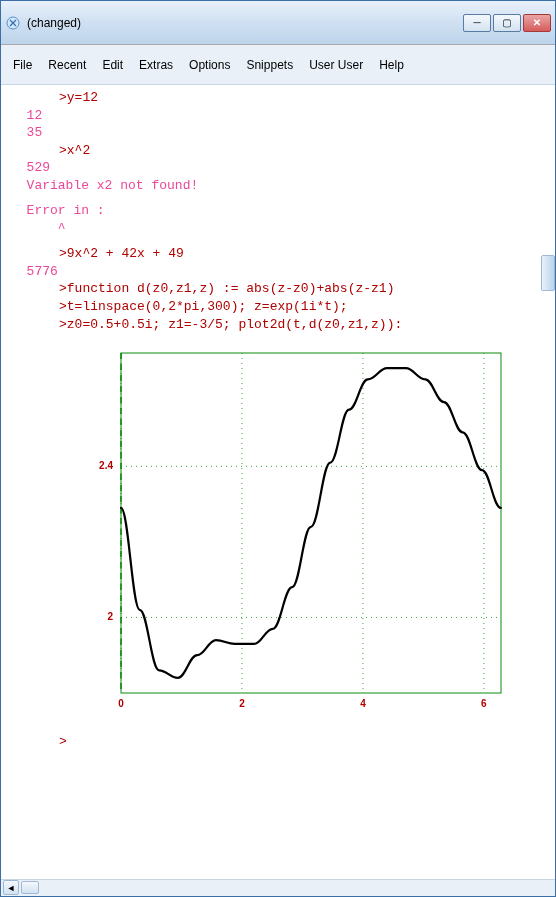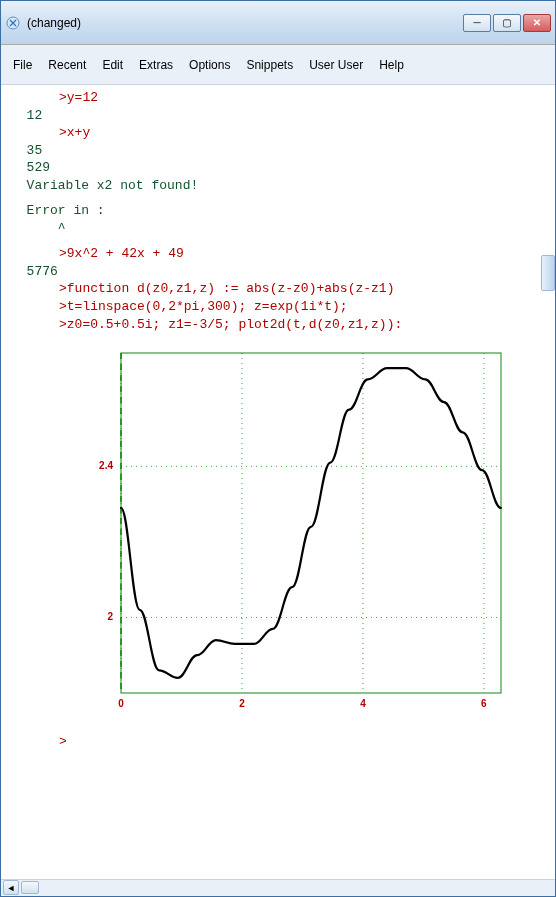--- a/index.html
+++ b/index.html
@@ -17,21 +17,21 @@
     .window-btn .glyph { font-family: Arial, sans-serif; line-height: 1; }
     
     .menu-bar { height: 40px; background: #e9f0f8; border-bottom: 1px solid #c8d4e2; display: flex; align-items: center; padding: 0 4px; }
     .menu-item { padding: 2px 8px; color: #000; font-size: 12px; cursor: pointer; }
     
     .content { flex: 1; background: #fff; padding: 4px 10px; font-family: "Courier New", monospace; font-size: 13px; overflow: auto; position: relative; }
     .content .scroll-handle { position: absolute; right: 0; top: 170px; width: 14px; height: 36px; background: linear-gradient(to right, #e8f1fb, #bcd4eb); border: 1px solid #a0b8d8; border-radius: 2px; }
     
     .line { white-space: pre; line-height: 1.35; }
     .line.input { color: #b00000; margin-left: 48px; }
-    .line.output { color: #14532d; }
+    .line.output { color: #ec4899; }
     .line.spacer { height: 8px; }
     
     .chart-wrap { margin: 10px 0 10px 60px; }
     .chart-svg { display: block; }
     .h-scroll { height: 17px; background: #e9f0f8; border-top: 1px solid #c8d4e2; position: relative; }
     .h-scroll-btn { position: absolute; left: 2px; top: 0; width: 16px; height: 15px; background: linear-gradient(to bottom,#f4f8fc,#d3e2f1); border:1px solid #a0b8d8; border-radius:2px; display:flex; align-items:center; justify-content:center; font-size:9px; }
     .h-scroll-handle { position: absolute; left: 20px; top: 1px; width: 18px; height: 13px; background: linear-gradient(to bottom,#f4f8fc,#d3e2f1); border:1px solid #a0b8d8; border-radius:2px; }
   </style>
 </head>
 <body>
@@ -67,22 +67,22 @@
     <span class="menu-item">Options</span>
     <span class="menu-item">Snippets</span>
     <span class="menu-item">User User</span>
     <span class="menu-item">Help</span>
   </div>
 
   <div class="content">
     <div id="session-lines">
         <div class="line input">&gt;y=12</div>
         <div class="line output">  12</div>
-        <div class="line input">&gt;x+y</div>
         <div class="line output">  35</div>
+        <div class="line input">&gt;x^2</div>
         <div class="line output">  529</div>
         <div class="line output">  Variable x2 not found!</div>
         <div class="line spacer"></div>
         <div class="line output">  Error in :</div>
         <div class="line output">      ^</div>
         <div class="line spacer"></div>
         <div class="line input">&gt;9x^2 + 42x + 49</div>
         <div class="line output">  5776</div>
         <div class="line input">&gt;function d(z0,z1,z) := abs(z-z0)+abs(z-z1)</div>
         <div class="line input">&gt;t=linspace(0,2*pi,300); z=exp(1i*t);</div>

